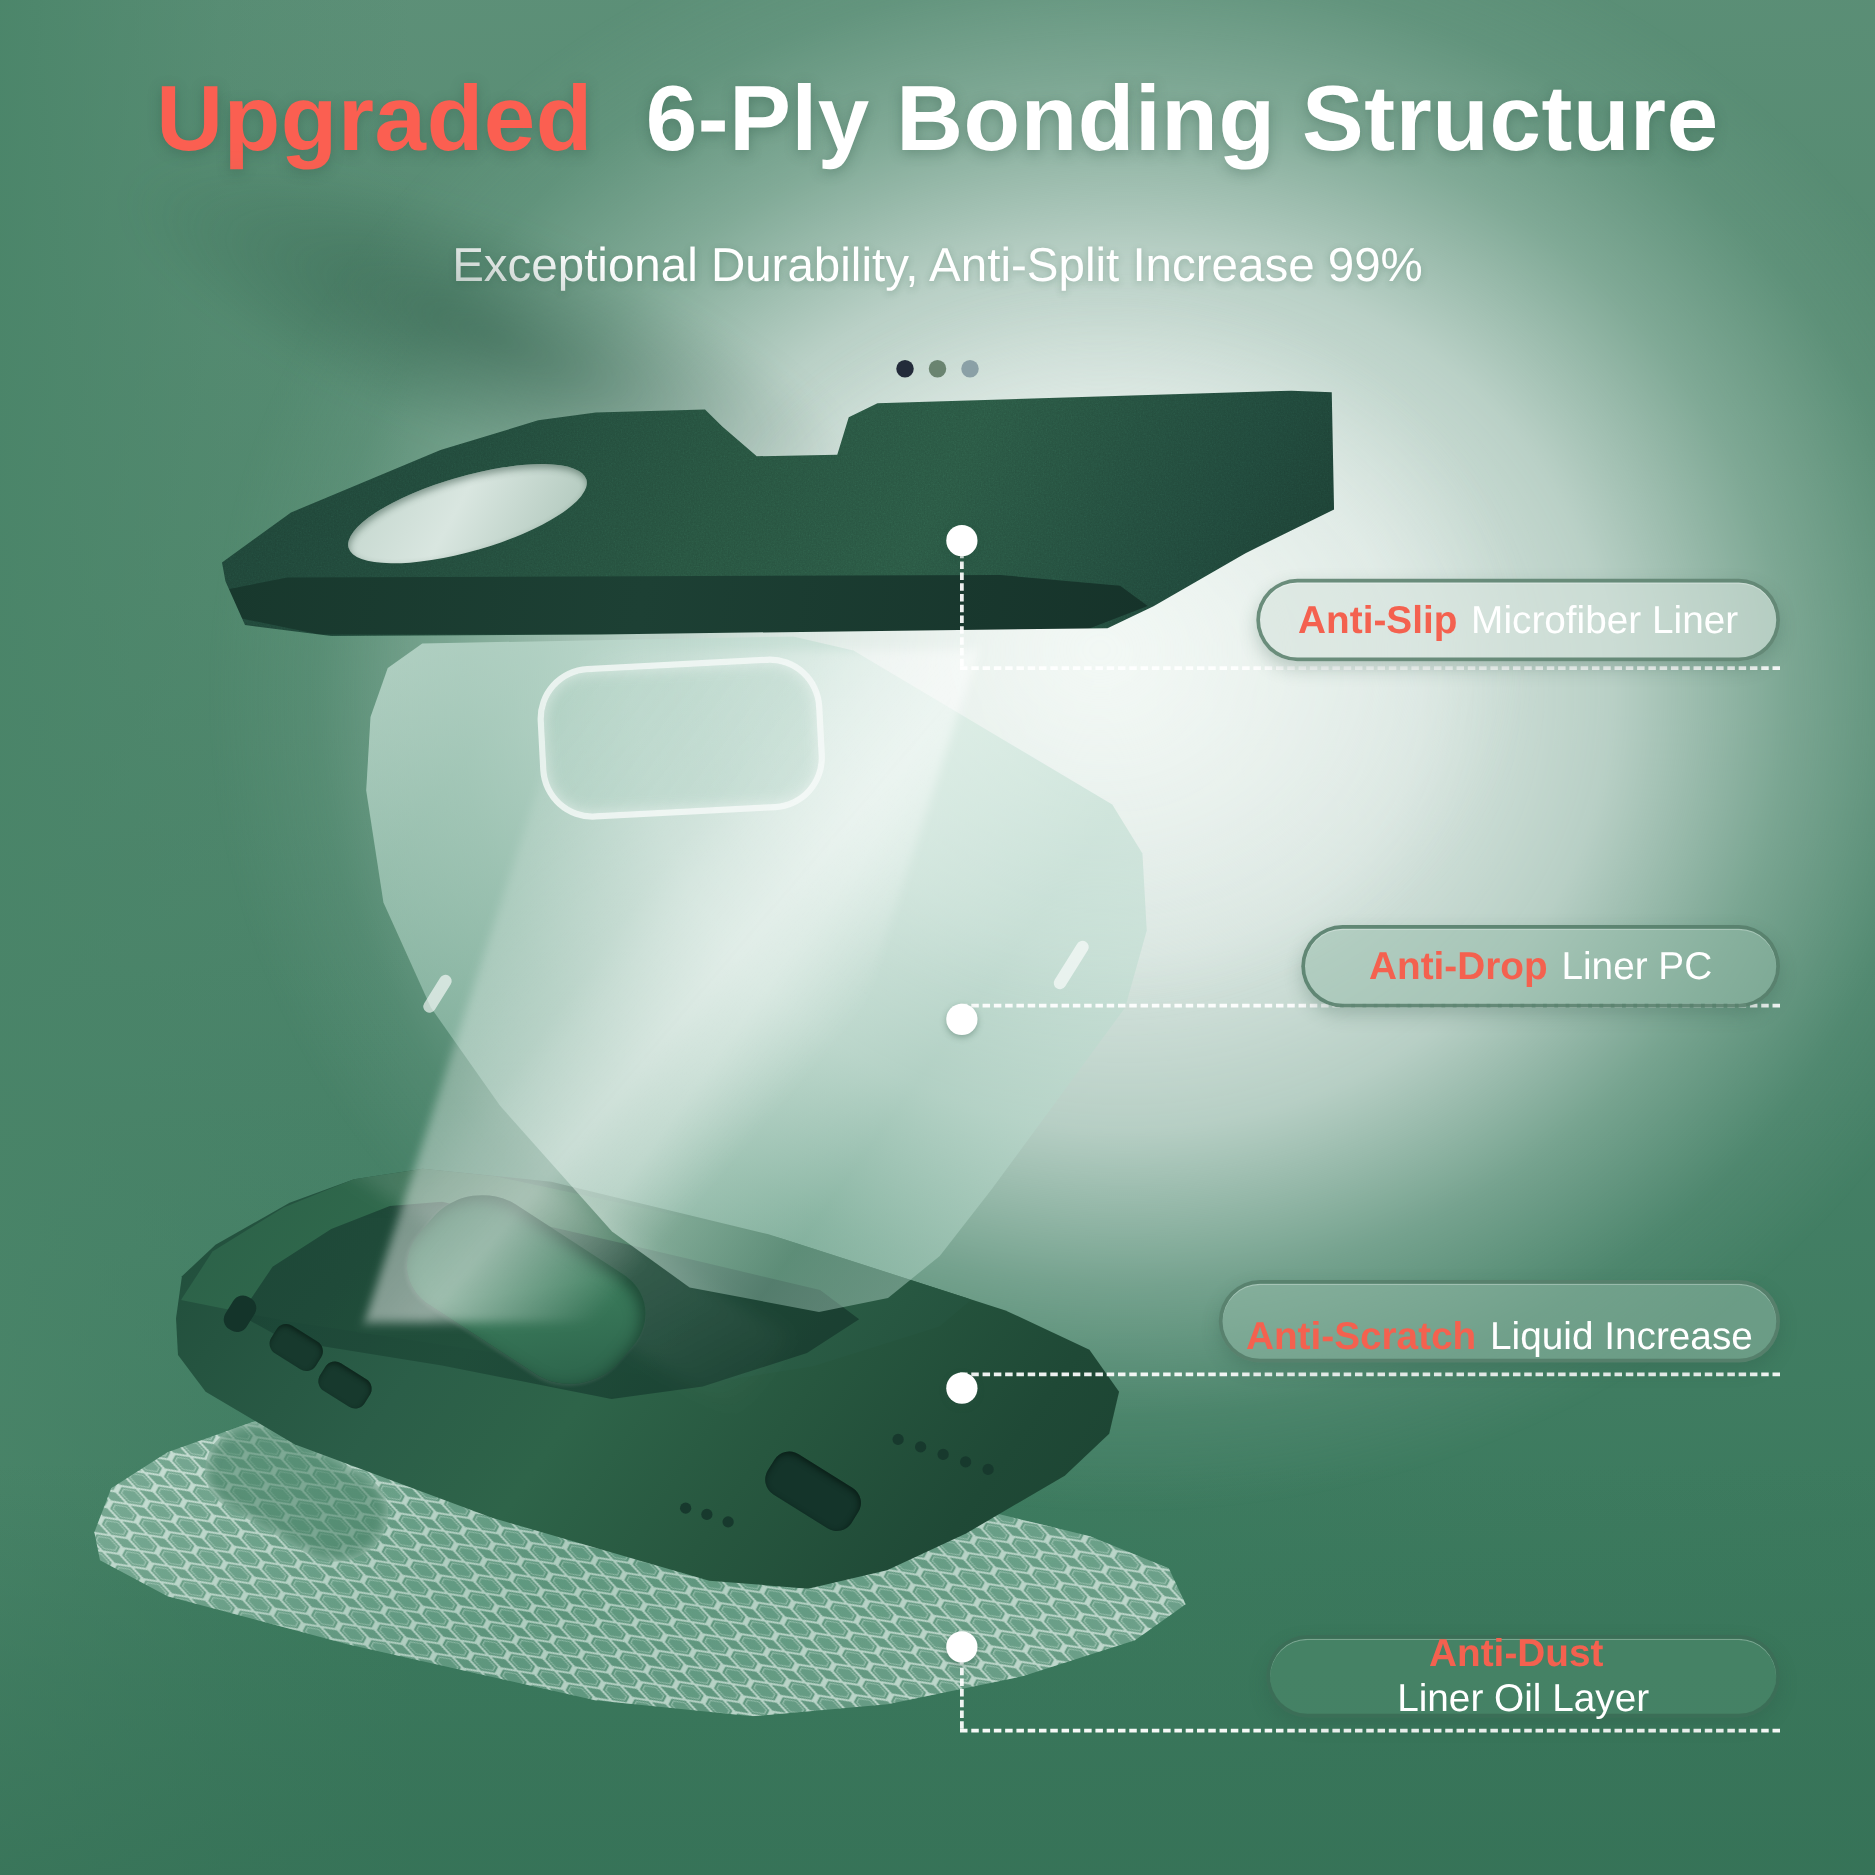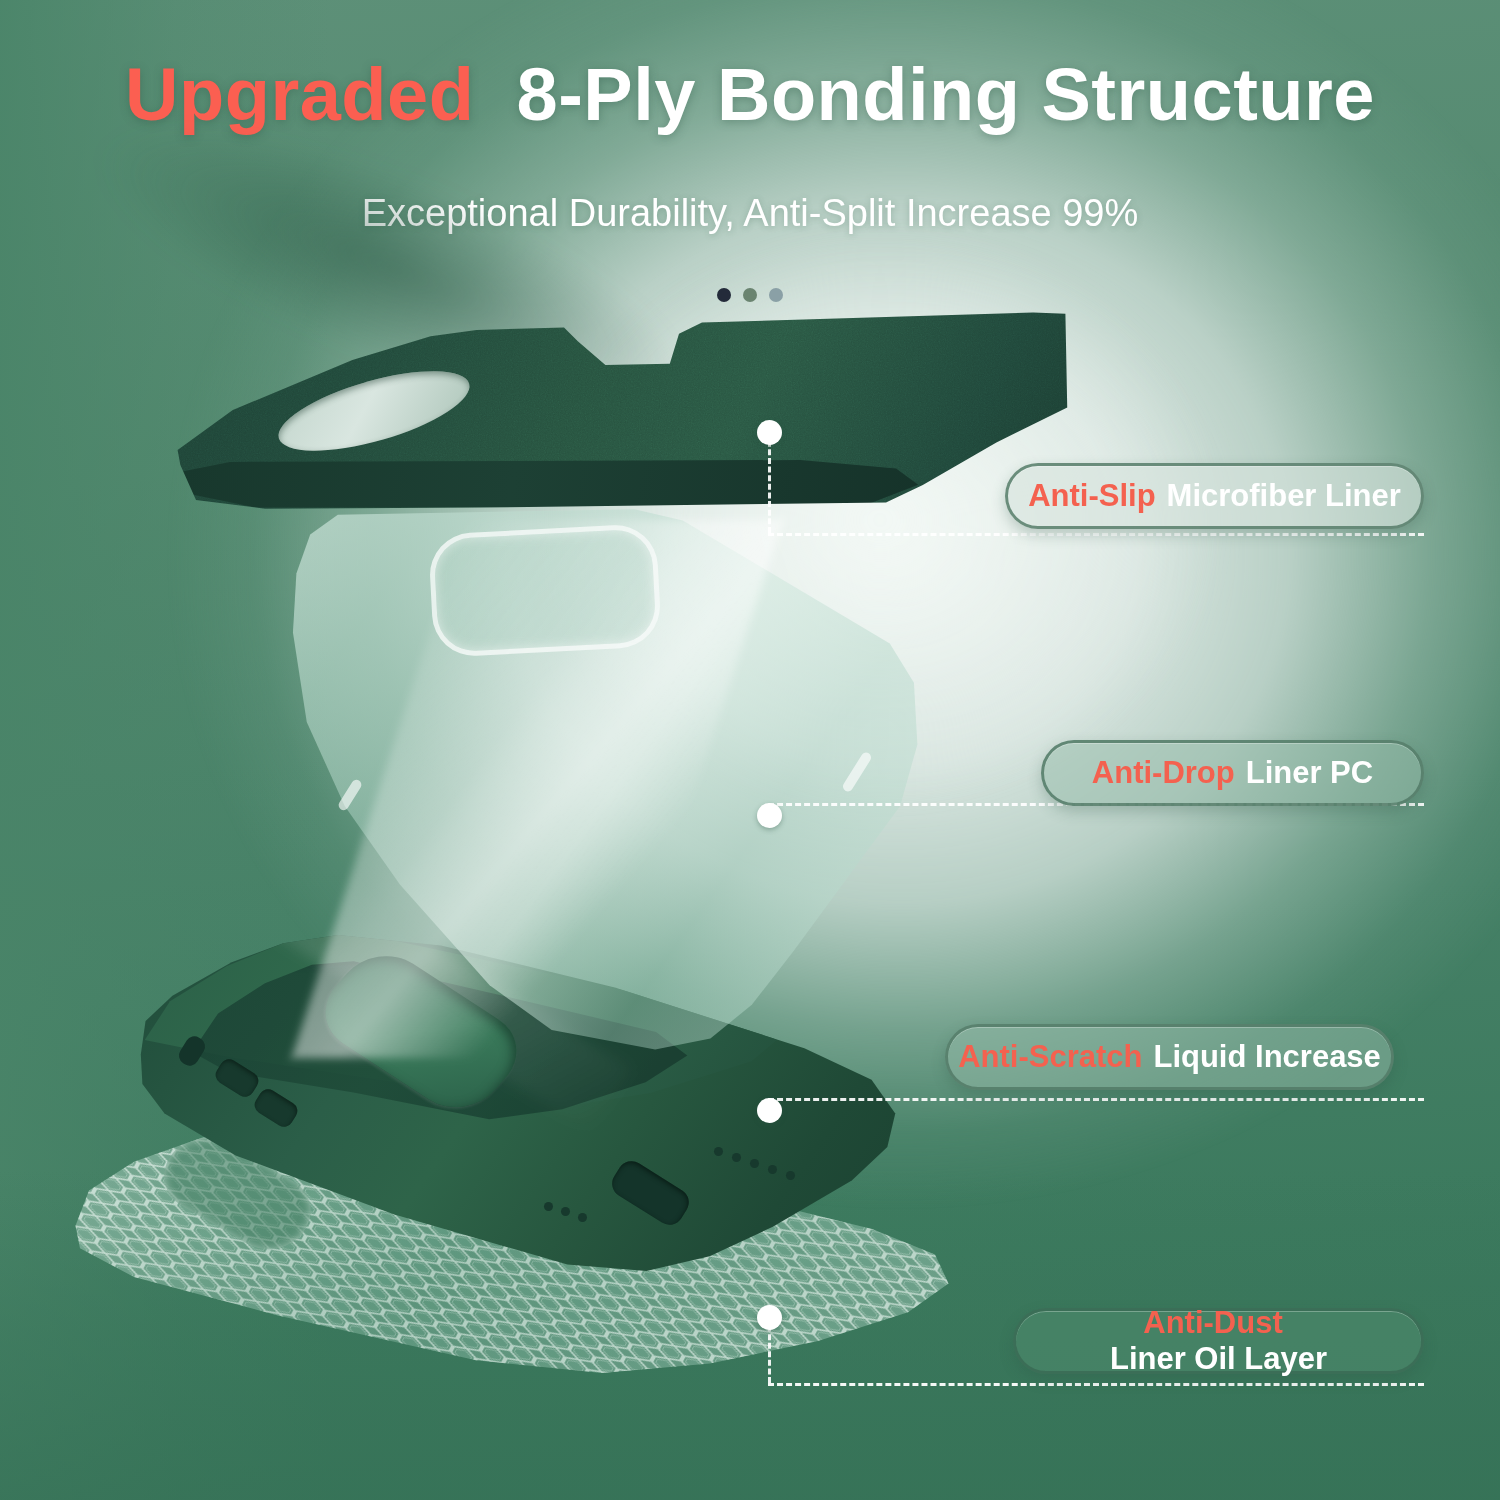--- a/index.html
+++ b/index.html
@@ -66,21 +66,21 @@
   .pill{
     position:absolute;
     display:flex;align-items:center;justify-content:center;
     height:66px;border-radius:40px;
     border:3px solid rgba(86,124,106,.85);
     box-sizing:border-box;
     box-shadow:0 6px 14px rgba(45,85,66,.25), inset 0 1px 0 rgba(255,255,255,.28);
     font-size:31px;white-space:nowrap;padding:0 30px;
   }
   .pill .accent{color:#f4614f;font-weight:bold;margin-right:11px;}
-  .pill .rest{color:#ffffff;font-weight:700;}
+  .pill .rest{color:#ffffff;font-weight:400;}
   .pill.light{background:rgba(214,228,221,.62);}
   .pill.mid  {background:rgba(150,187,169,.50);border-color:rgba(82,122,103,.85);}
   .pill.dark {background:rgba(74,135,105,.72);border-color:rgba(60,110,86,.95);}
 
   
   .hline{position:absolute;height:0;border-top:3px dashed rgba(255,255,255,.92);}
   .hline.dk{border-top-color:rgba(255,255,255,.95);}
   .vline{position:absolute;width:0;border-left:3px dashed rgba(255,255,255,.92);}
   .mdot{
     position:absolute;width:25px;height:25px;border-radius:50%;
@@ -251,21 +251,21 @@
 <div id="stage">
 
   <div class="bg-base"></div>
   <div class="bg-glow"></div>
   <div class="bg-glow2"></div>
   <div class="bg-leftshade"></div>
   <div class="bg-bottomshade"></div>
 
   <div class="title">
     <span class="hl">Upgraded</span>
-    <span>&nbsp;</span><span>8-Ply Bonding Structure</span>
+    <span>&nbsp;</span><span>6-Ply Bonding Structure</span>
   </div>
   <div class="subtitle">Exceptional Durability, Anti-Split Increase 99%</div>
 
   <div class="dots" id="decor-dots">
       <i style="background: rgb(35, 43, 58);"></i>
       <i style="background: rgb(106, 132, 112);"></i>
       <i style="background: rgb(138, 160, 166);"></i>
     </div>
 
   <div class="mesh-shadow"></div>
@@ -354,21 +354,21 @@
         <span class="rest">Microfiber Liner</span>
       </div>
       <div class="hline" style="left: 768px; top: 803px; width: 656px;"></div>
       <div class="mdot" style="left: 757px; top: 803px;"></div>
       <div class="pill mid" style="left: 1041px; top: 740px; width: 383px;">
         <span class="accent">Anti-Drop</span>
         <span class="rest">Liner PC</span>
       </div>
       <div class="hline" style="left: 768px; top: 1098px; width: 656px;"></div>
       <div class="mdot" style="left: 757px; top: 1098px;"></div>
-      <div class="pill mid" style="left: 945px; top: 1024px; width: 449px;">
+      <div class="pill mid" style="left: 975px; top: 1024px; width: 449px; align-items: flex-end;">
         <span class="accent">Anti-Scratch</span>
         <span class="rest">Liquid Increase</span>
       </div>
       <div class="vline" style="left: 768px; top: 1317px; height: 66px;"></div>
       <div class="hline dk" style="left: 768px; top: 1383px; width: 656px;"></div>
       <div class="mdot" style="left: 757px; top: 1305px;"></div>
       <div class="pill dark" style="left: 1013px; top: 1308px; width: 411px; flex-direction: column;">
         <span class="accent">Anti-Dust</span>
         <span class="rest">Liner Oil Layer</span>
       </div>

